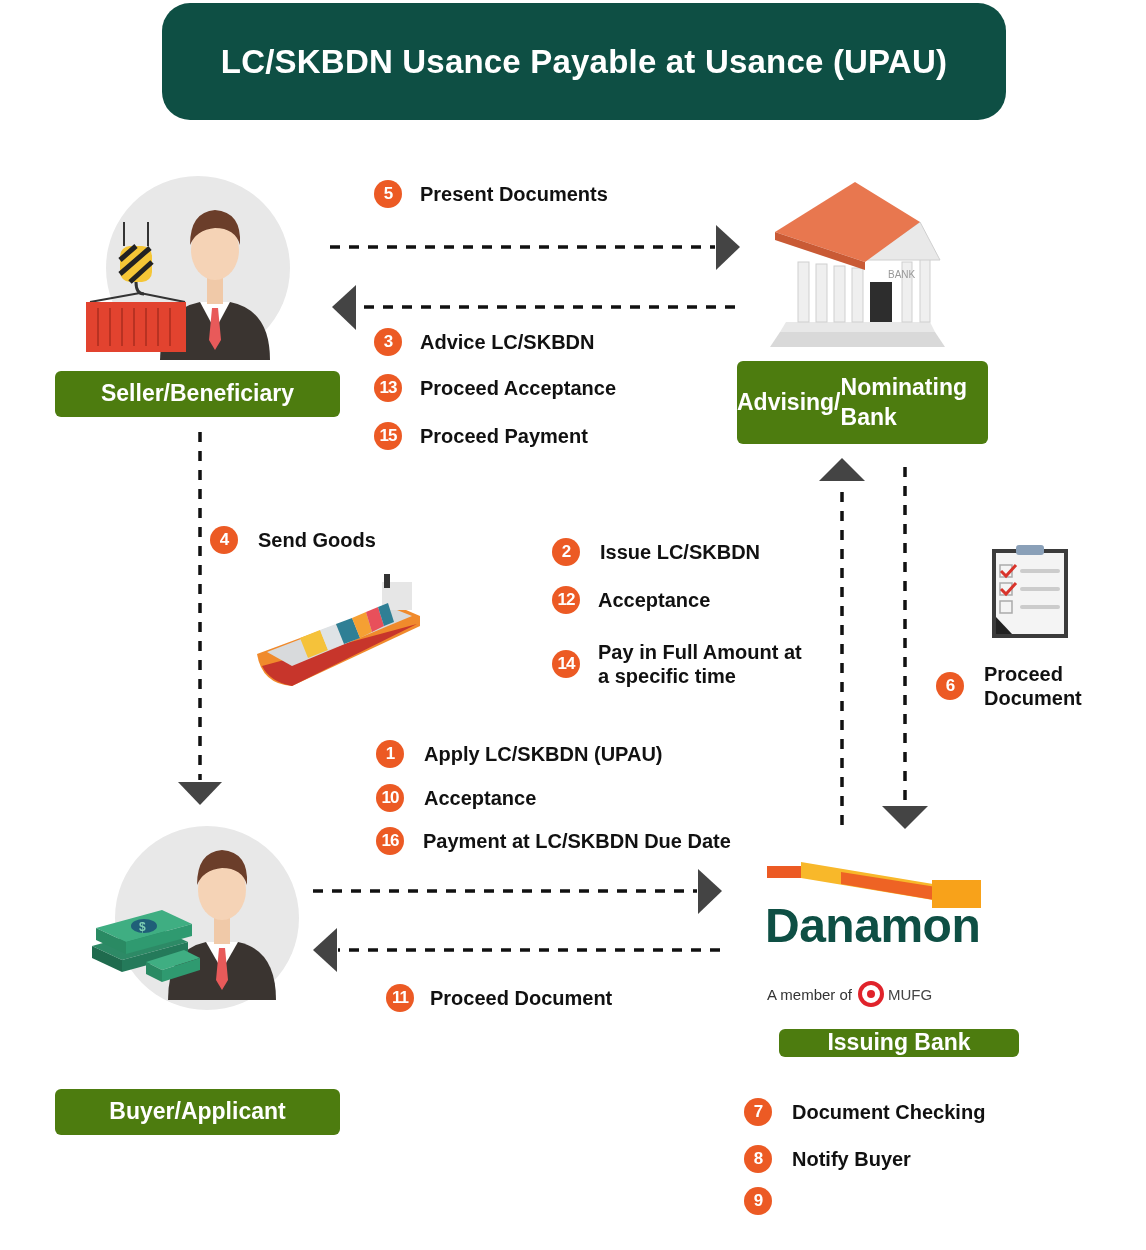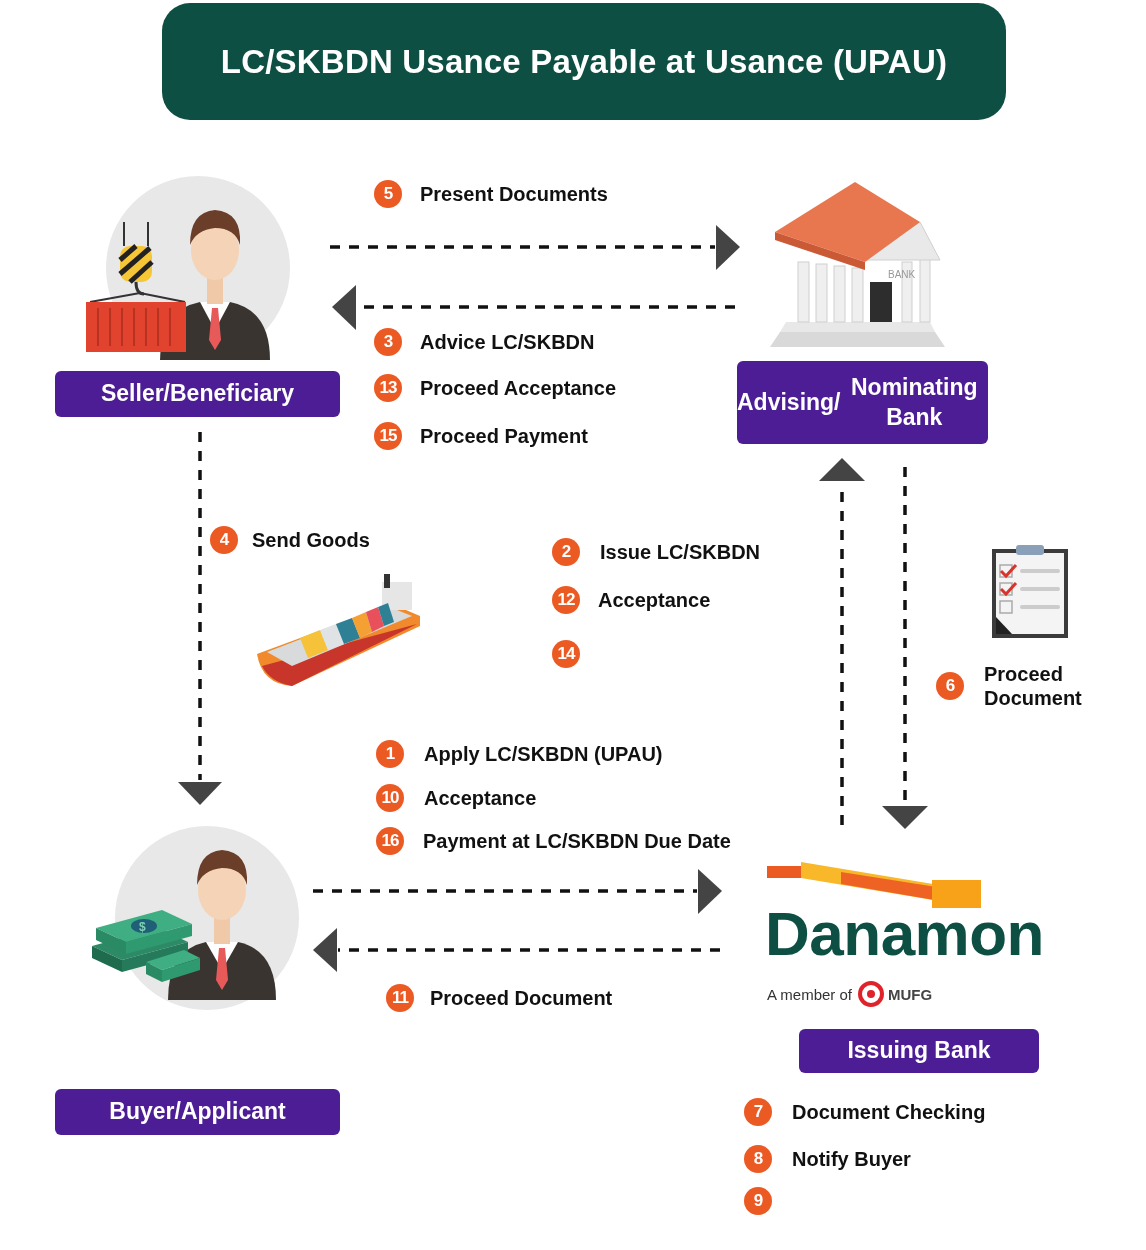--- a/index.html
+++ b/index.html
@@ -1,27 +1,27 @@
 <!DOCTYPE html>
 <html><head>
 <meta charset="utf-8">
 <style>
   html,body{margin:0;padding:0;background:#ffffff;}
   body{width:1146px;height:1250px;position:relative;overflow:hidden;font-family:"Liberation Sans","DejaVu Sans",sans-serif;color:#111;}
   .abs{position:absolute;}
   .title-box{left:162px;top:3px;width:844px;height:117px;background:#0e4f44;border-radius:28px;display:flex;align-items:center;justify-content:center;color:#fff;font-weight:700;font-size:33px;letter-spacing:0.2px;}
-  .pill{background:#4c1d95;color:#fff;font-weight:700;border-radius:6px;display:flex;align-items:center;justify-content:center;text-align:center;line-height:1.3;}
+  .pill{background:#4d7c0f;color:#fff;font-weight:700;border-radius:6px;display:flex;align-items:center;justify-content:center;text-align:left;line-height:1.3;}
   .step{display:flex;align-items:center;font-weight:700;font-size:20px;color:#111;}
   .badge{width:28px;height:28px;border-radius:50%;background:#ec5a24;color:#fff;font-weight:700;font-size:17px;display:flex;align-items:center;justify-content:center;flex:0 0 28px;letter-spacing:-1px;}
   .step .txt{margin-left:18px;line-height:1.2;}
   .circle{border-radius:50%;background:#e8e8e8;}
   svg{overflow:visible;}
-  .danamon-word{font-weight:700;font-size:62px;color:#0e4f44;letter-spacing:-0.5px;}
+  .danamon-word{font-weight:700;font-size:48px;color:#0e4f44;letter-spacing:-0.5px;}
   .member{font-size:15px;color:#333;display:flex;align-items:center;}
-  .mufg{font-weight:700;color:#444;margin-left:4px;}
+  .mufg{font-weight:400;color:#444;margin-left:4px;}
 </style>
 </head>
 <body>
 
 <div class="abs title-box">LC/SKBDN Usance Payable at Usance (UPAU)</div>
 
 <svg class="abs" style="left:0;top:0;" width="1146" height="1250">
   <g stroke="#111" stroke-width="3.5" stroke-dasharray="10 9" fill="none">
     <line x1="330" y1="247" x2="715" y2="247"></line>
     <line x1="735" y1="307" x2="358" y2="307"></line>
@@ -107,21 +107,21 @@
   <span class="badge">13</span>
   <span class="txt">Proceed Acceptance</span>
 </div>
 <div class="abs step" style="left:374px;top:422px;">
   <span class="badge">15</span>
   <span class="txt">Proceed Payment</span>
 </div>
 
 <div class="abs step" style="left:210px;top:526px;">
   <span class="badge">4</span>
-  <span class="txt" style="margin-left:14px;">Send Goods</span>
+  <span class="txt" style="margin-left:20px;">Send Goods</span>
 </div>
 <svg class="abs" style="left:252px;top:574px;" width="170" height="115">
   <path d="M5 80 L140 30 L168 42 L168 52 L40 112 Q10 110 5 80 Z" fill="#f08a2c"></path>
   <path d="M10 92 L165 50 L40 112 Q18 108 10 92 Z" fill="#c7352b"></path>
   <path d="M15 78 L135 32 L160 42 L40 92 Z" fill="#d8dadc"></path>
   <rect x="130" y="8" width="30" height="28" fill="#e6e6e6"></rect>
   <rect x="132" y="0" width="6" height="14" fill="#333"></rect>
   <g>
     <polygon points="48,64 68,56 76,76 56,84" fill="#f5c23a"></polygon>
     <polygon points="68,56 84,50 92,70 76,76" fill="#dfe3e6"></polygon>
@@ -135,20 +135,24 @@
 <div class="abs step" style="left:552px;top:538px;">
   <span class="badge">2</span>
   <span class="txt" style="margin-left:20px;">Issue LC/SKBDN</span>
 </div>
 <div class="abs step" style="left:552px;top:586px;">
   <span class="badge">12</span>
   <span class="txt">Acceptance</span>
 </div>
 <div class="abs step" style="left:552px;top:640px;">
   <span class="badge">14</span>
+  <span class="txt" style="display:flex;flex-direction:column;">
+    <span>Pay in Full Amount at</span>
+    <span>a specific time</span>
+  </span>
 </div>
 
 <svg class="abs" style="left:990px;top:545px;" width="80" height="95">
   <rect x="2" y="4" width="76" height="89" fill="#3b3b3b"></rect>
   <rect x="6" y="8" width="68" height="81" fill="#f4f4f4"></rect>
   <rect x="26" y="0" width="28" height="10" rx="3" fill="#8aa0b8"></rect>
   <rect x="10" y="20" width="12" height="12" fill="none" stroke="#aaa" stroke-width="1.5"></rect>
   <path d="M11 26 L16 31 L26 20" stroke="#d9342b" stroke-width="3" fill="none"></path>
   <rect x="10" y="38" width="12" height="12" fill="none" stroke="#aaa" stroke-width="1.5"></rect>
   <path d="M11 44 L16 49 L26 38" stroke="#d9342b" stroke-width="3" fill="none"></path>
@@ -215,21 +219,21 @@
 </svg>
 <div class="abs danamon-word" style="left:765px;top:898px;">Danamon</div>
 <div class="abs member" style="left:767px;top:981px;">
   <span>A member of</span>
   <svg width="26" height="26" style="margin-left:6px;">
     <circle cx="13" cy="13" r="11" fill="none" stroke="#e0232b" stroke-width="4"></circle>
     <circle cx="13" cy="13" r="4" fill="#e0232b"></circle>
   </svg>
   <span class="mufg">MUFG</span>
 </div>
-<div class="abs pill" style="left:799px;top:1029px;width:240px;height:44px;font-size:23px;">Issuing Bank</div>
+<div class="abs pill" style="left:779px;top:1029px;width:240px;height:28px;font-size:23px;">Issuing Bank</div>
 
 <div class="abs step" style="left:744px;top:1098px;">
   <span class="badge">7</span>
   <span class="txt" style="margin-left:20px;">Document Checking</span>
 </div>
 <div class="abs step" style="left:744px;top:1145px;">
   <span class="badge">8</span>
   <span class="txt" style="margin-left:20px;">Notify Buyer</span>
 </div>
 <div class="abs step" style="left:744px;top:1187px;">

